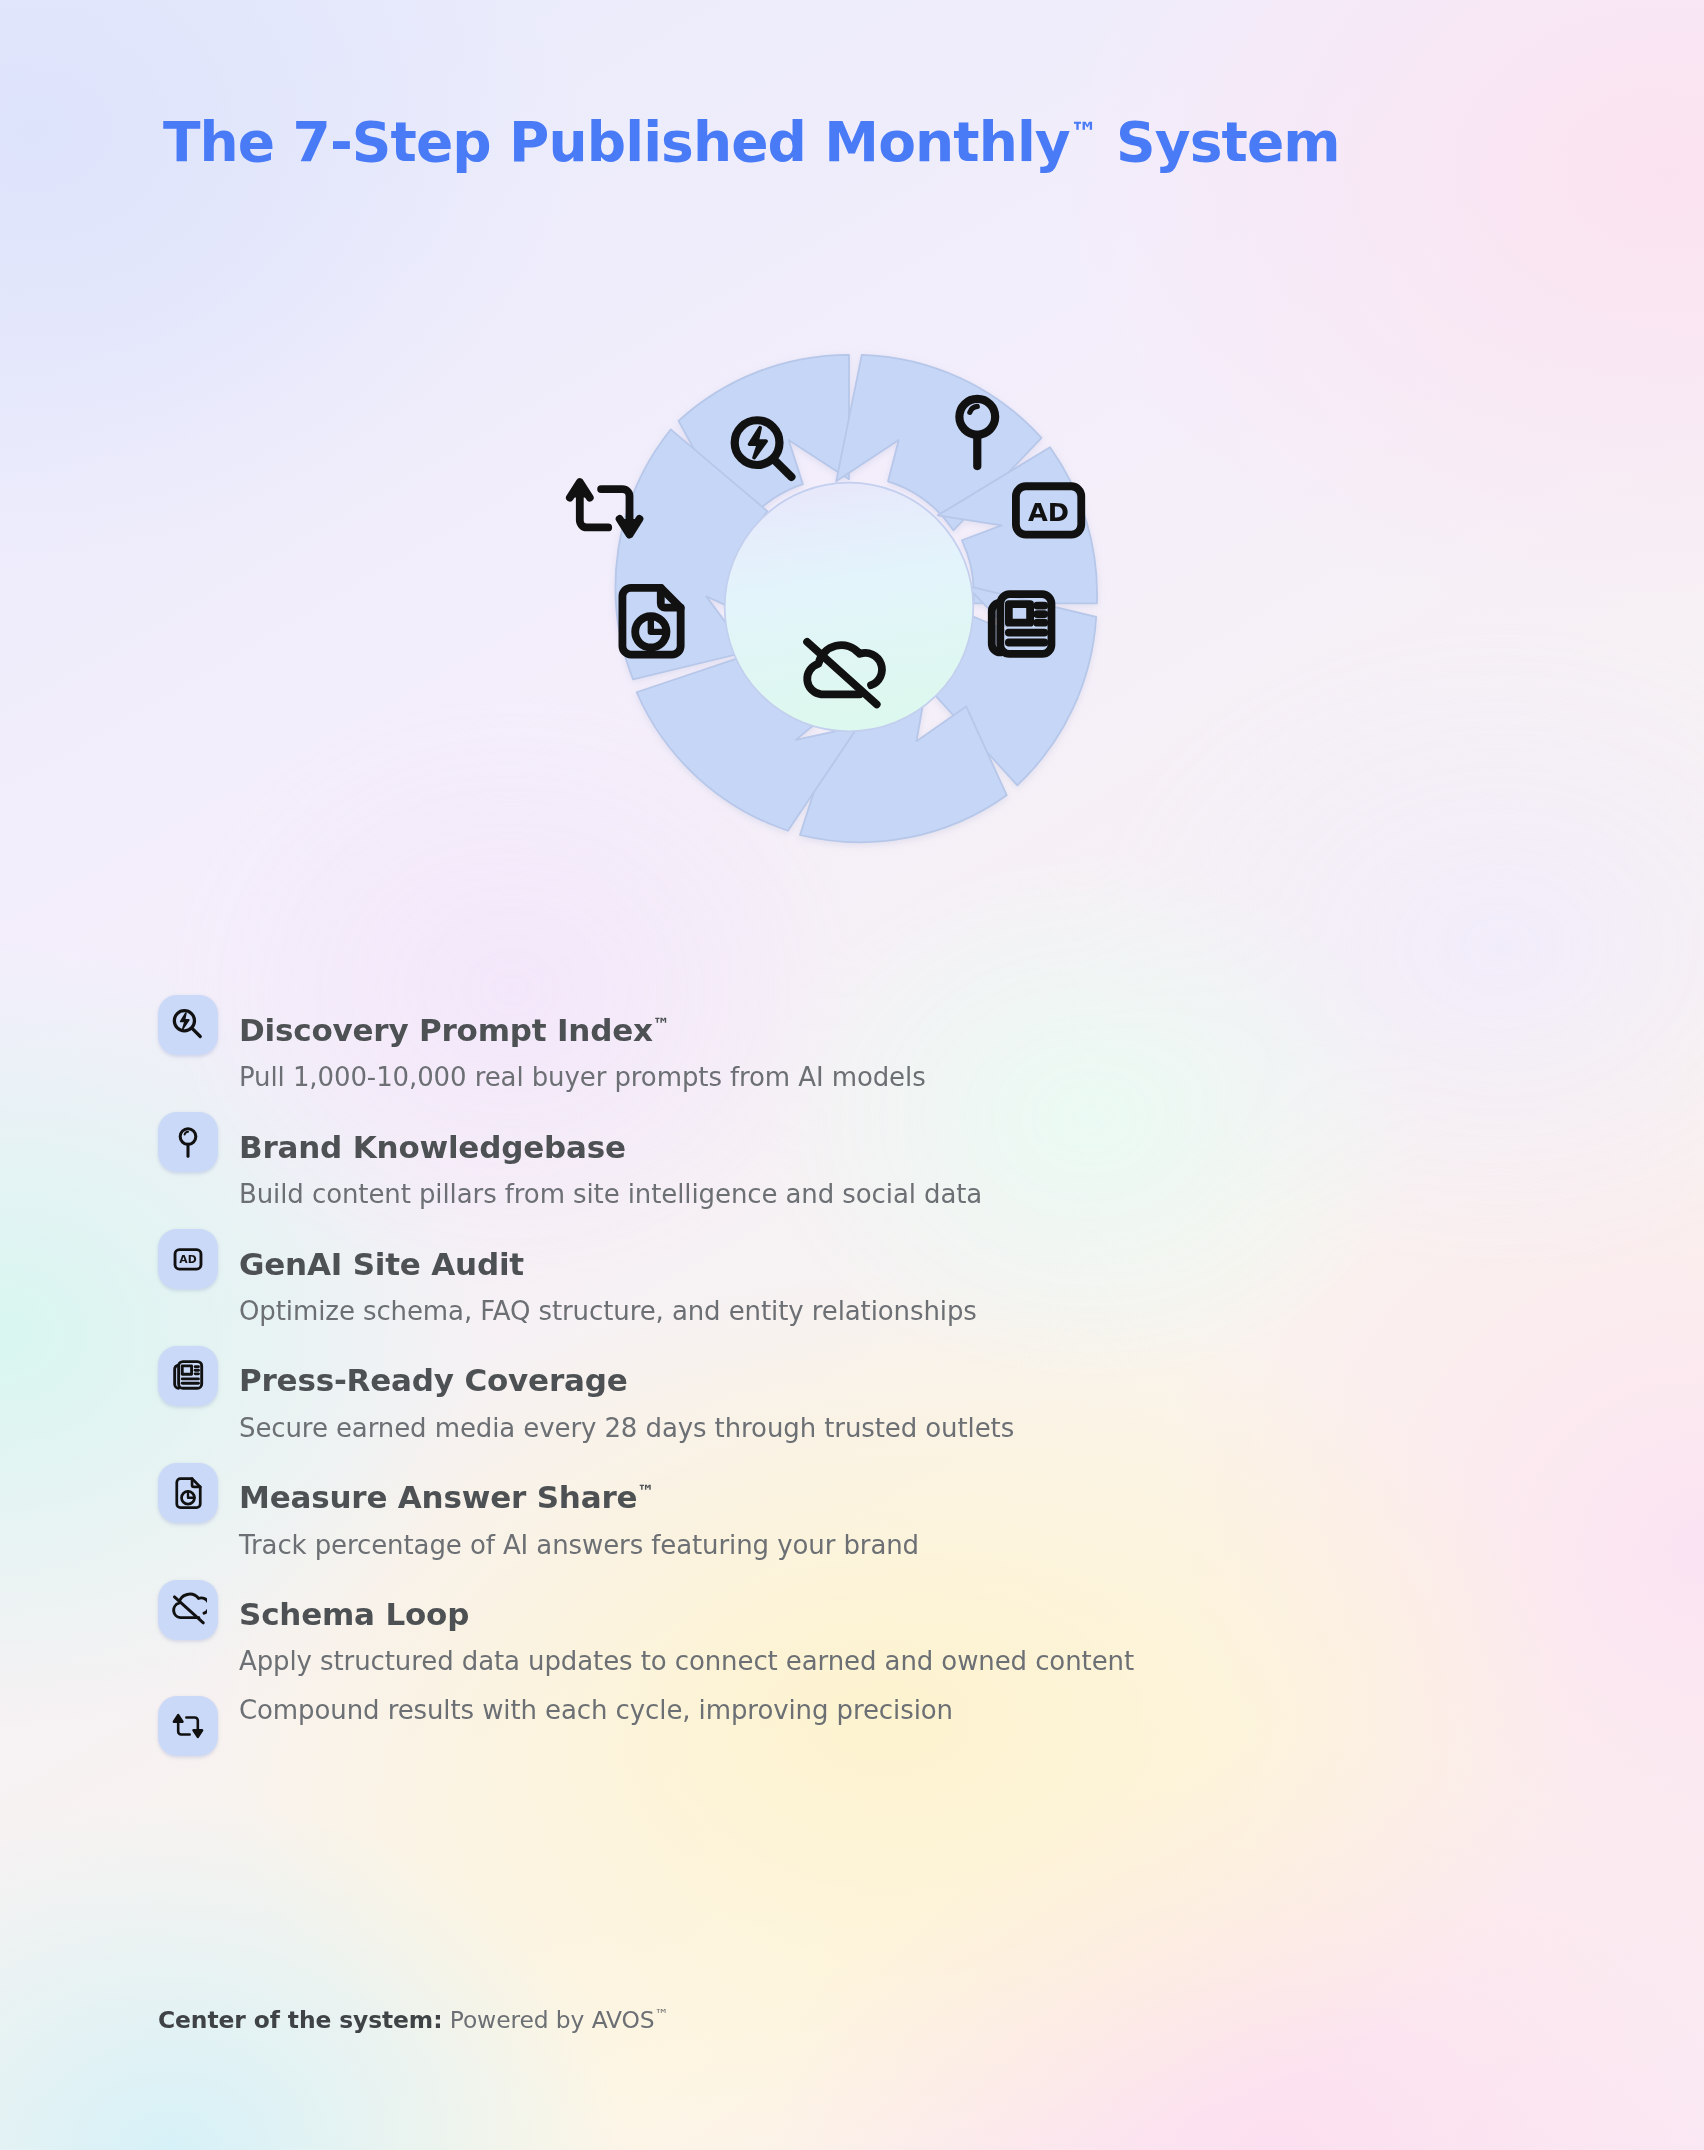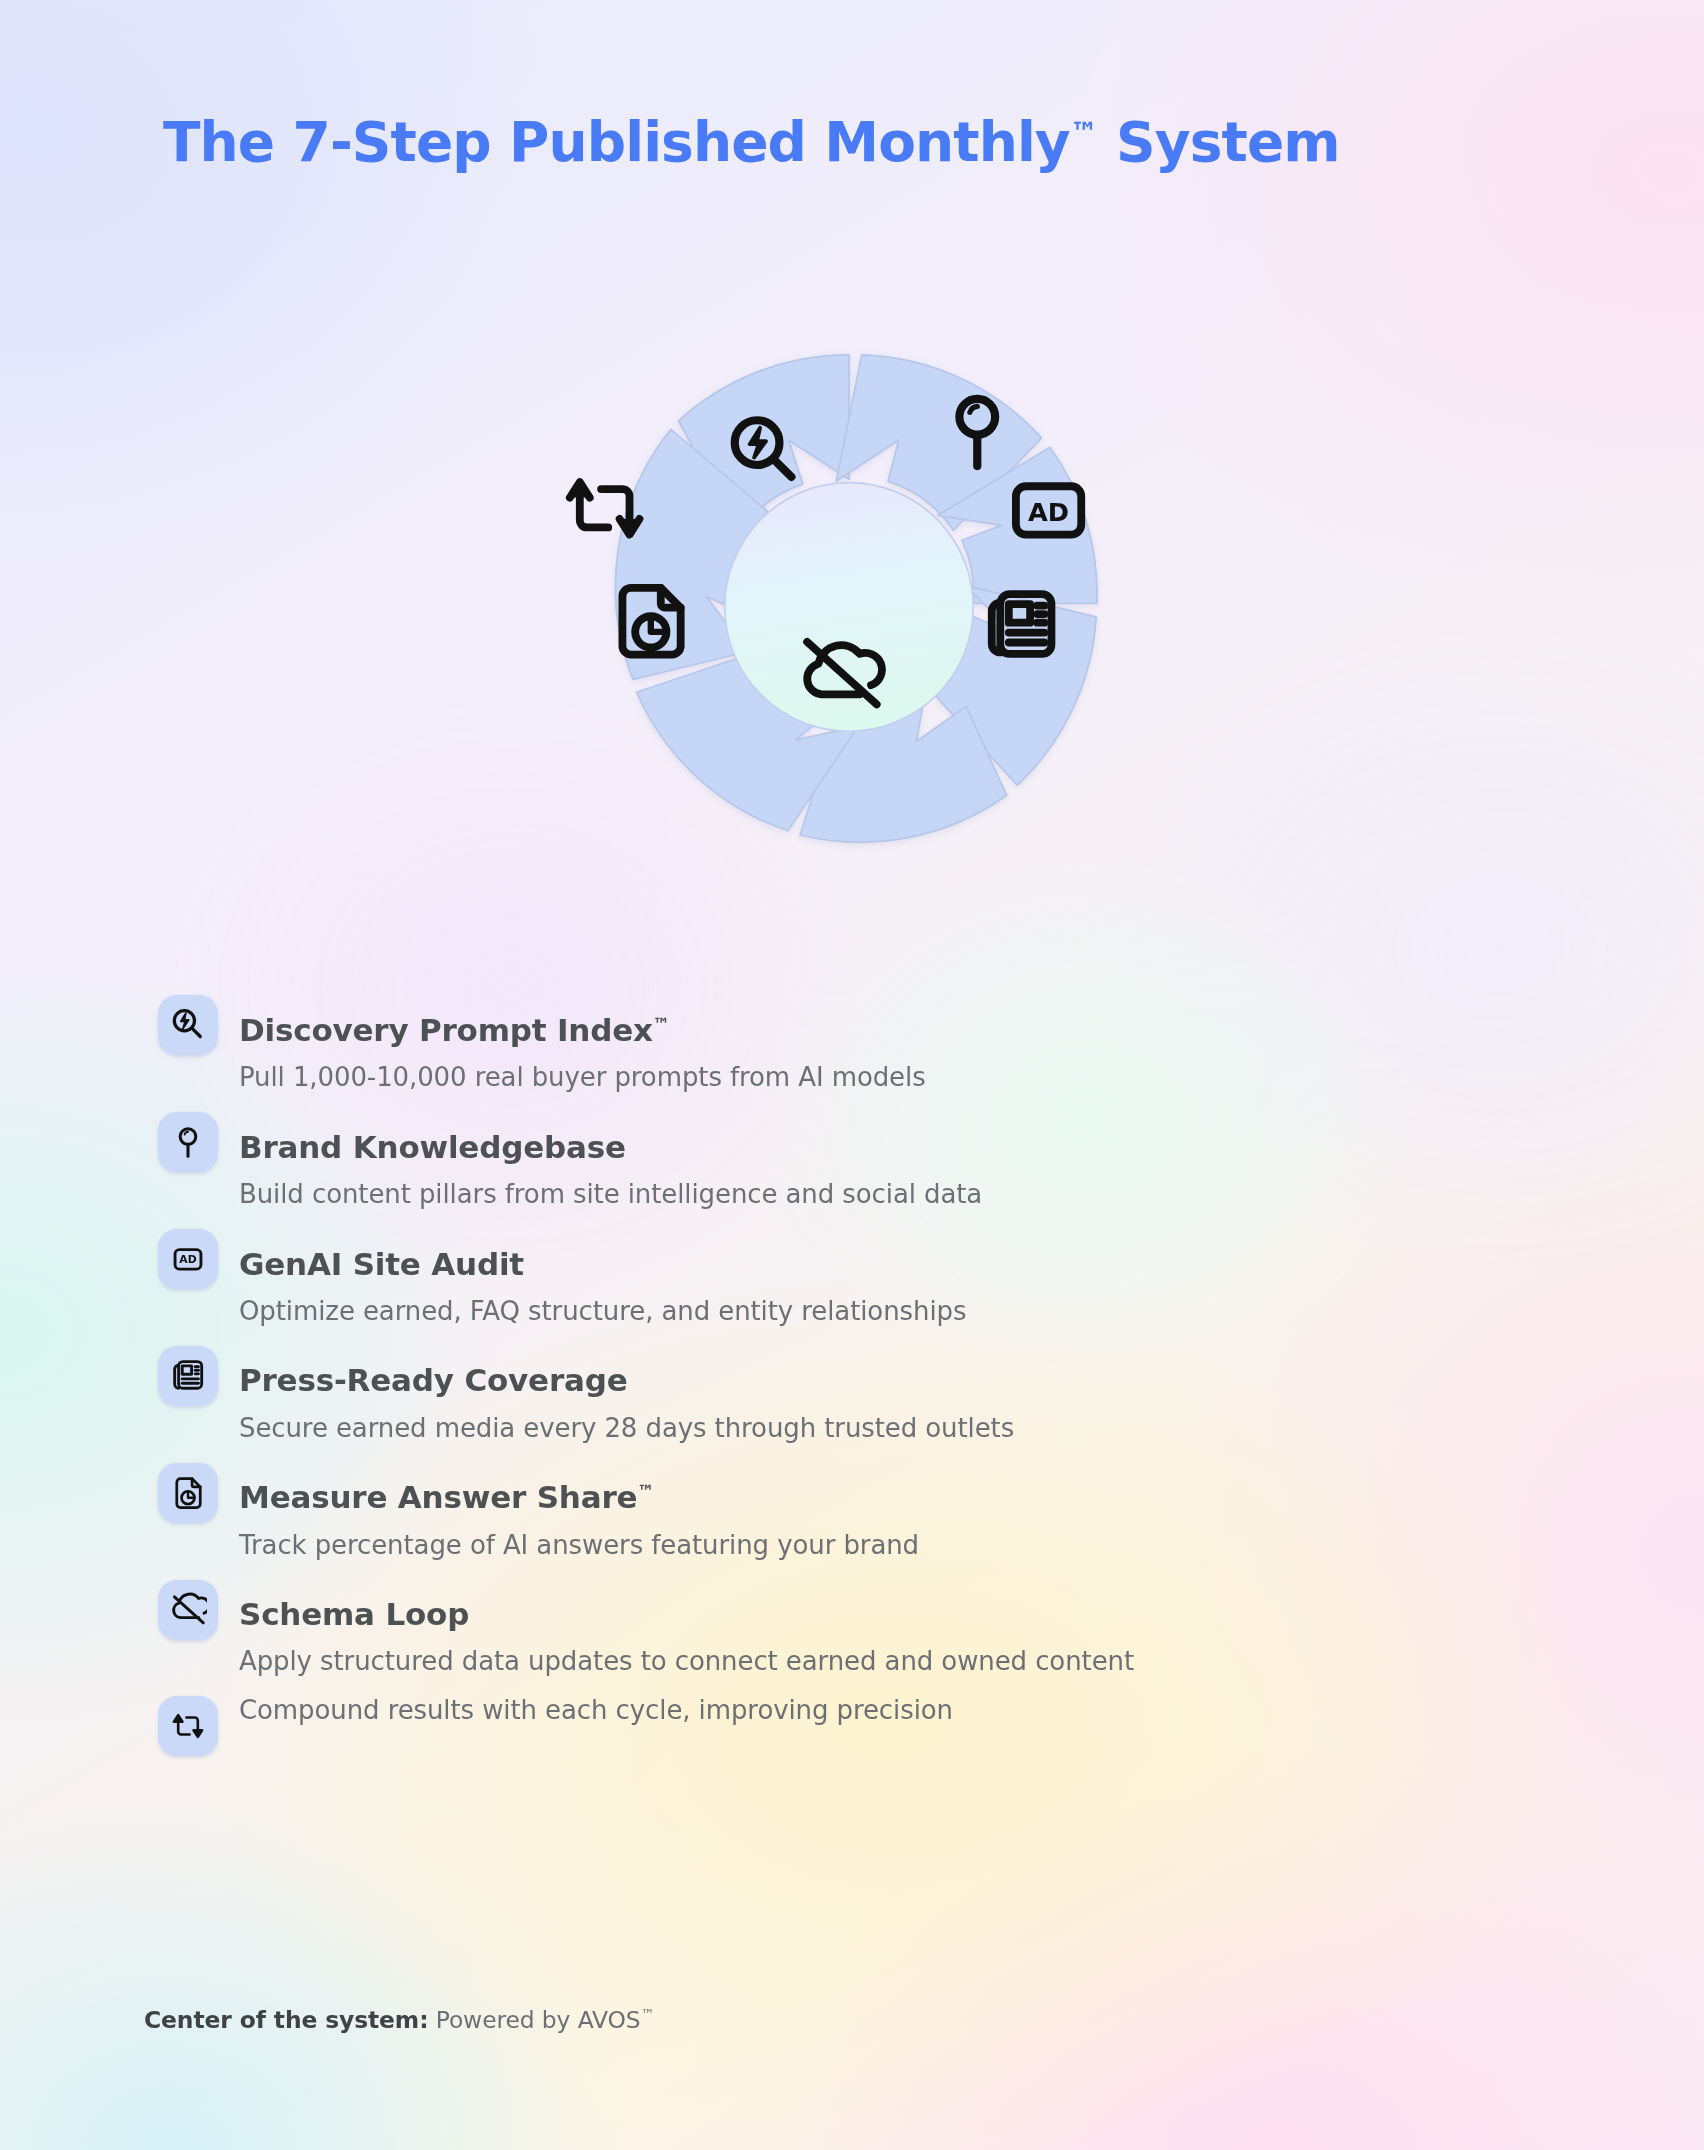--- a/index.html
+++ b/index.html
@@ -60,21 +60,21 @@
     margin-left:81px;
     font-size:31px; font-weight:700; color:#4d5154;
     letter-spacing:-0.2px; line-height:60px;
   }
   .step-title .tm { font-size:17px; vertical-align:super; letter-spacing:0; }
   .step-desc {
     margin-left:81px; margin-top:2px;
     font-size:26px; color:#6c7074; letter-spacing:-0.1px;
   }
   .footer {
-    position:absolute; left:144px; top:2006px;
+    position:absolute; left:158px; top:2006px;
     font-size:23.4px; color:#4d5154; letter-spacing:-0.1px;
   }
   .footer b { font-weight:700; color:#3f4346; }
   .footer .lite { color:#6c7074; font-weight:400; }
   .footer .tm { font-size:14px; vertical-align:super; }
 </style>
 </head>
 <body>
 
 <div id="bg">
@@ -199,21 +199,21 @@
     <div class="step">
       <div class="badge">
         <svg width="36" height="36" viewBox="0 0 100 100" fill="none" stroke="#111" stroke-width="8" stroke-linejoin="round">
           <rect x="14" y="24" width="72" height="54" rx="12"></rect>
           <text x="50" y="62" font-family="'DejaVu Sans','Liberation Sans',sans-serif" font-size="30" font-weight="600" fill="#111" stroke="none" text-anchor="middle">AD</text>
         </svg>
       </div>
       <div class="step-title">
         <span>GenAI Site Audit</span><span class="tm"></span>
       </div>
-      <div class="step-desc">Optimize earned, FAQ structure, and entity relationships</div>
+      <div class="step-desc">Optimize schema, FAQ structure, and entity relationships</div>
     </div>
 
     <div class="step">
       <div class="badge">
         <svg width="36" height="36" viewBox="0 0 100 100" fill="none" stroke="#111" stroke-width="8" stroke-linecap="round" stroke-linejoin="round">
           <path d="M 24 20 a 11 11 0 0 0 -11 11 v 42 a 11 11 0 0 0 11 11"></path>
           <rect x="24" y="10" width="64" height="74" rx="12"></rect>
           <rect x="34" y="22" width="26" height="23"></rect>
           <line x1="70" y1="24" x2="79" y2="24"></line>
           <line x1="70" y1="34" x2="79" y2="34"></line>

